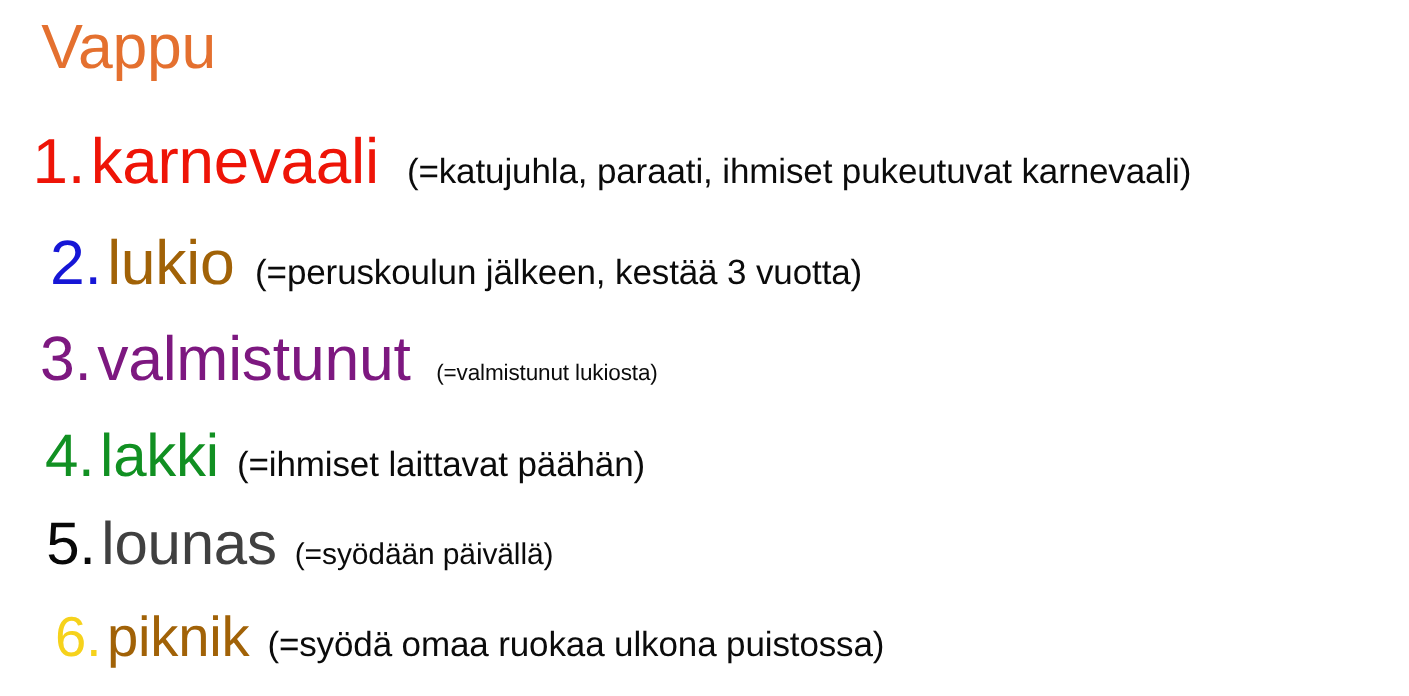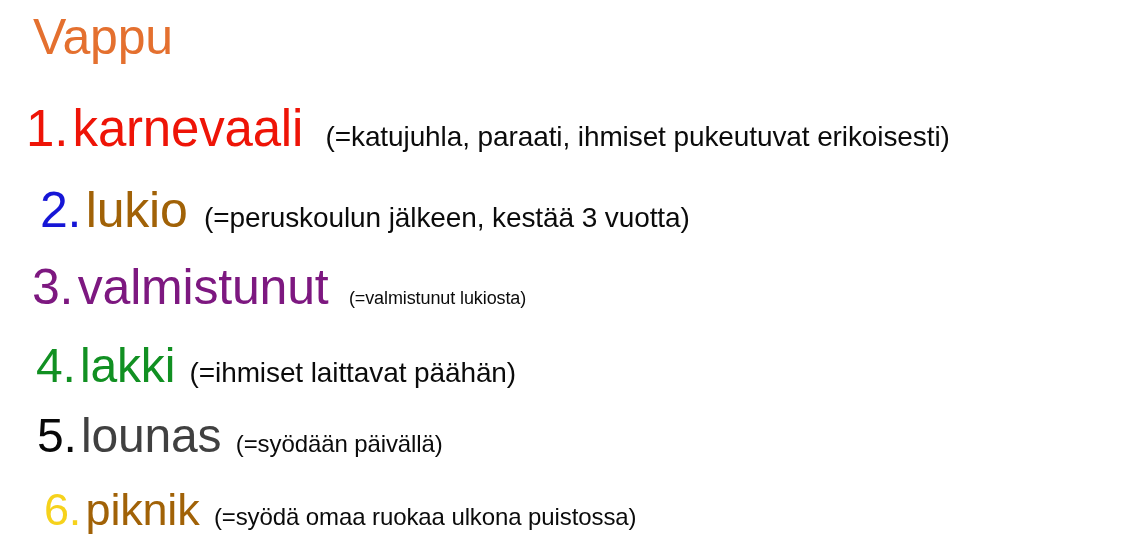--- a/index.html
+++ b/index.html
@@ -68,35 +68,35 @@
   #item-4 .gloss { font-size: 28px; padding-left: 10px; }
 
   
   #item-5 { left: 37px; top: 412px; }
   #item-5 .term  { font-size: 48px; color: #080808; }
   #item-5 .gloss { font-size: 24px; padding-left: 10px; }
 
   
   #item-6 { left: 44px; top: 487px; }
   #item-6 .term  { font-size: 45px; color: #F6D21C; }
-  #item-6 .gloss { font-size: 24px; padding-left: 10px; }
+  #item-6 .gloss { font-size: 28px; padding-left: 10px; }
 </style>
 </head>
 <body>
 
 <div id="slide" style="background: rgb(255, 255, 255);">
 
   <div class="line" id="title-line">
     <span class="term" style="color: rgb(228, 112, 47);">Vappu</span>
   </div>
 
   <div class="line" id="item-1">
     <span class="term" style="color: rgb(238, 20, 7);">1.</span>
     <span class="term" style="color: rgb(238, 20, 7);">karnevaali</span>
-    <span class="gloss">(=katujuhla, paraati, ihmiset pukeutuvat erikoisesti)</span>
+    <span class="gloss">(=katujuhla, paraati, ihmiset pukeutuvat karnevaali)</span>
   </div>
 
   <div class="line" id="item-2">
     <span class="term" style="color: rgb(22, 22, 214);">2.</span>
     <span class="term" style="color: #a16207;">lukio</span>
     <span class="gloss">(=peruskoulun jälkeen, kestää 3 vuotta)</span>
   </div>
 
   <div class="line" id="item-3">
     <span class="term" style="color: rgb(125, 24, 128);">3.</span>

